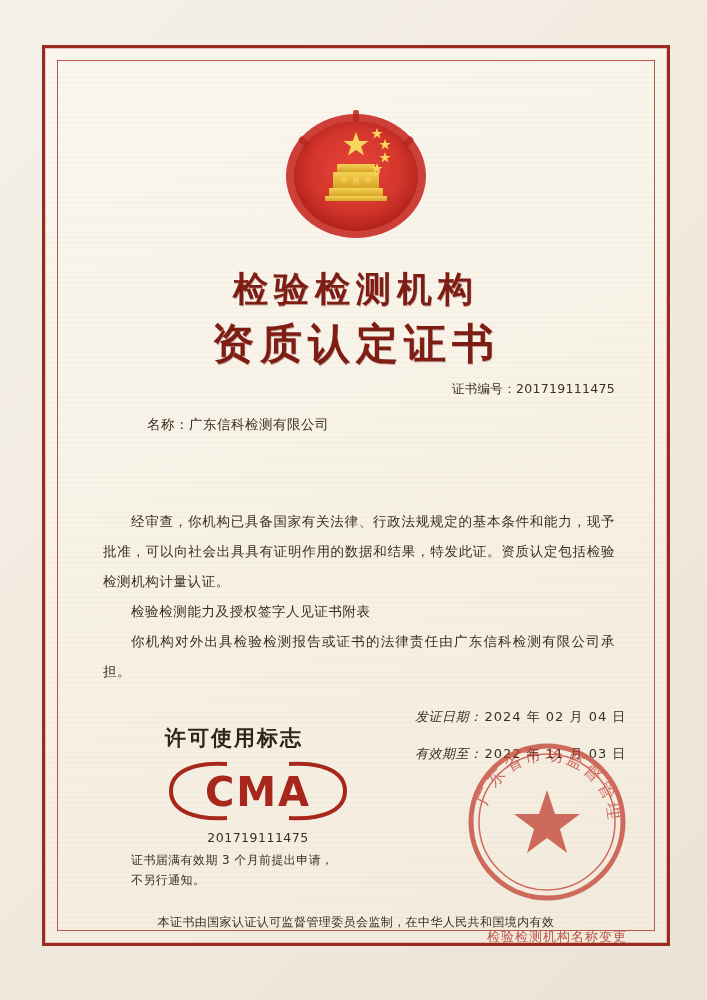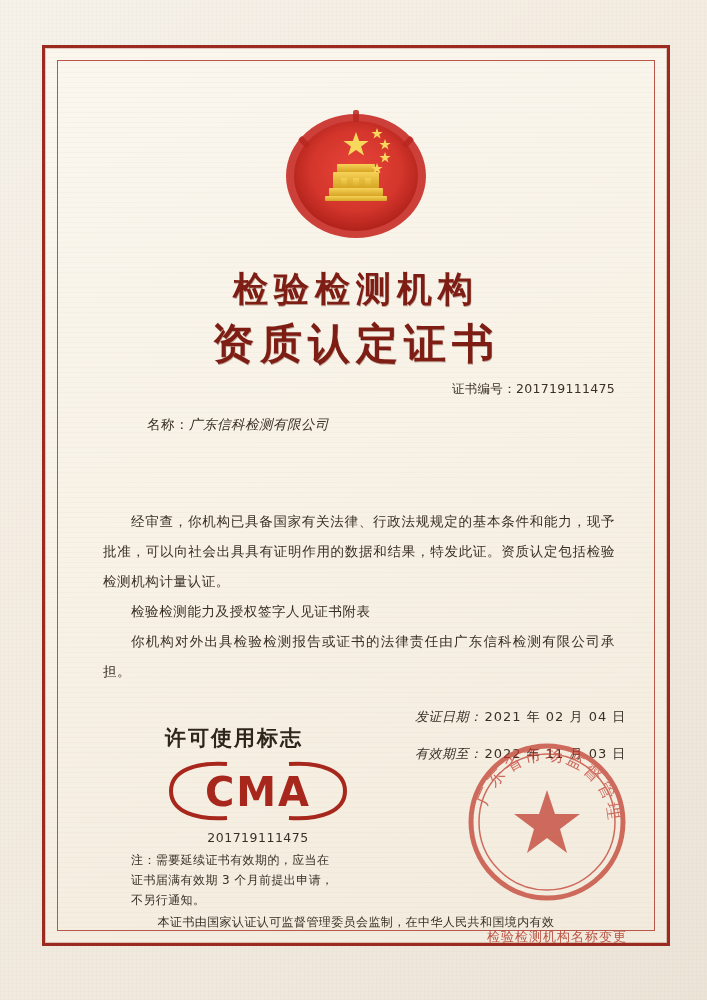--- a/index.html
+++ b/index.html
@@ -105,21 +105,20 @@
     font-family: "DejaVu Sans", sans-serif;
   }
   .field-name { top: 368px; }
   .field-addr { top: 418px; }
   .field-row .label {
     letter-spacing: 0.5px;
     margin-left: 44px;
   }
   .field-row .value {
     letter-spacing: 0.5px;
-    font-style: italic;
   }
   .body-text {
     position: absolute;
     left: 58px;
     right: 52px;
     top: 458px;
     font-size: 13.5px;
     line-height: 30px;
     color: #3a2f24;
     font-family: "DejaVu Sans", sans-serif;
@@ -299,40 +298,39 @@
         <path d="M126,4 C156,2 182,10 182,31" fill="none" stroke="#a8271c" stroke-width="4"></path>
         <path d="M126,58 C156,60 182,52 182,31" fill="none" stroke="#a8271c" stroke-width="4"></path>
         <text x="95" y="46" text-anchor="middle" font-family="DejaVu Sans, sans-serif" font-size="40" font-weight="bold" fill="#a8271c" letter-spacing="2">CMA</text>
       </svg>
     </div>
     <div class="cma-no">201719111475</div>
 
     <div class="info-block">
       <div class="info-line">
         <span class="k">发证日期：</span>
-        <span class="v">2021 年 02 月 04 日</span>
+        <span class="v">2024 年 02 月 04 日</span>
       </div>
       <div class="info-line">
         <span class="k">有效期至：</span>
         <span class="v">2022 年 11 月 03 日</span>
       </div>
     </div>
 
     <svg class="seal" viewBox="0 0 168 168">
       <circle cx="84" cy="84" r="76" fill="none" stroke="#c0392b" stroke-width="5"></circle>
       <circle cx="84" cy="84" r="68" fill="none" stroke="#c0392b" stroke-width="1.5"></circle>
       <polygon points="84,52 92,76 117,76 97,91 104,115 84,100 64,115 71,91 51,76 76,76" fill="#c0392b"></polygon>
       <path id="sealArc" d="M22,84 A62,62 0 0 1 146,84" fill="none"></path>
       <text font-family="DejaVu Sans, sans-serif" font-size="17" fill="#c0392b" letter-spacing="3">
         <textPath href="#sealArc" startOffset="8%">广东省市场监督管理局</textPath>
       </text>
     </svg>
 
     <div class="note">
-      <div>注：需要延续证书有效期的，应当在</div>
       <div>证书届满有效期 3 个月前提出申请，</div>
       <div>不另行通知。</div>
     </div>
 
     <div class="footer">本证书由国家认证认可监督管理委员会监制，在中华人民共和国境内有效</div>
     <div class="stamp-text">检验检测机构名称变更</div>
   </div>
 </div>
 
 </body></html>

